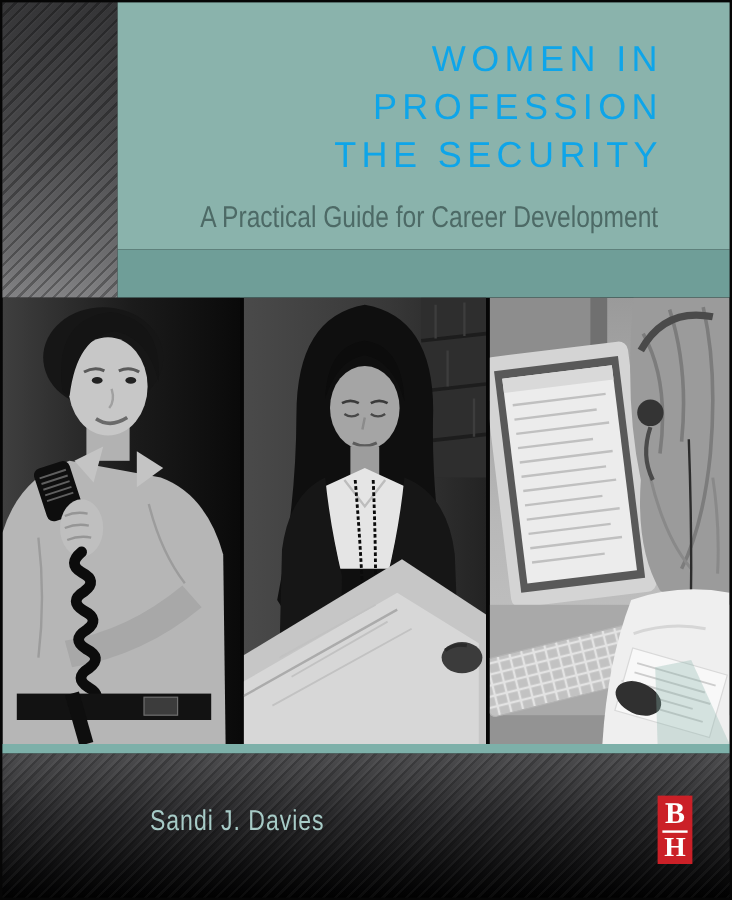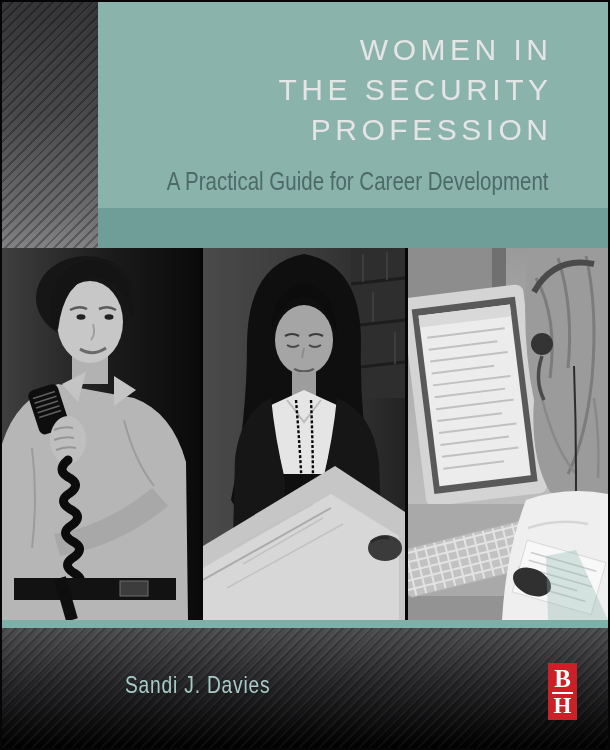--- a/index.html
+++ b/index.html
@@ -12,21 +12,21 @@
     position:absolute;left:2px;top:2px;width:96px;height:246px;
     background:
       repeating-linear-gradient(135deg, rgba(0,0,0,0.28) 0 2px, rgba(255,255,255,0.02) 2px 3px, transparent 3px 7px),
       linear-gradient(to bottom,#353537 0%,#48484a 45%,#6c6c6e 85%,#828284 100%);
   }
   
   .teal-main{position:absolute;left:98px;top:2px;width:510px;height:206px;background:#8ab3ac;}
   .teal-band{position:absolute;left:98px;top:208px;width:510px;height:40px;background:#6f9e98;}
   
   .title-block{
-    position:absolute;top:30px;right:62px;text-align:right;color:#e5e5e5;
+    position:absolute;top:30px;right:62px;text-align:right;color:#0ea5e9;
     font-size:30px;line-height:40px;font-weight:300;letter-spacing:4.5px;margin-right:-4.5px;
   }
   .subtitle{
     position:absolute;top:166px;right:62px;color:#4d6a66;font-size:25px;line-height:30px;
     white-space:nowrap;transform:scaleX(0.82);transform-origin:right center;font-weight:400;
   }
   
   .photo{position:absolute;top:248px;height:372px;overflow:hidden;}
   .photo svg{display:block;width:100%;height:100%;}
   .photo-1{left:2px;width:198px;}
@@ -58,22 +58,22 @@
 <body>
 
 <div class="cover">
 
   <div class="left-strip"></div>
   <div class="teal-main"></div>
   <div class="teal-band"></div>
 
   <div class="title-block">
     <div>WOMEN IN</div>
+    <div>PROFESSION</div>
     <div>THE SECURITY</div>
-    <div>PROFESSION</div>
   </div>
   <div class="subtitle">A Practical Guide for Career Development</div>
 
   <div class="photo photo-1">
     <svg viewBox="0 0 198 372" preserveAspectRatio="none">
       <defs>
         <linearGradient id="p1bg" x1="0" y1="0" x2="1" y2="0">
           <stop offset="0" stop-color="#3f3f3f"></stop>
             <stop offset="0.55" stop-color="#1b1b1b"></stop>
             <stop offset="1" stop-color="#0a0a0a"></stop>

